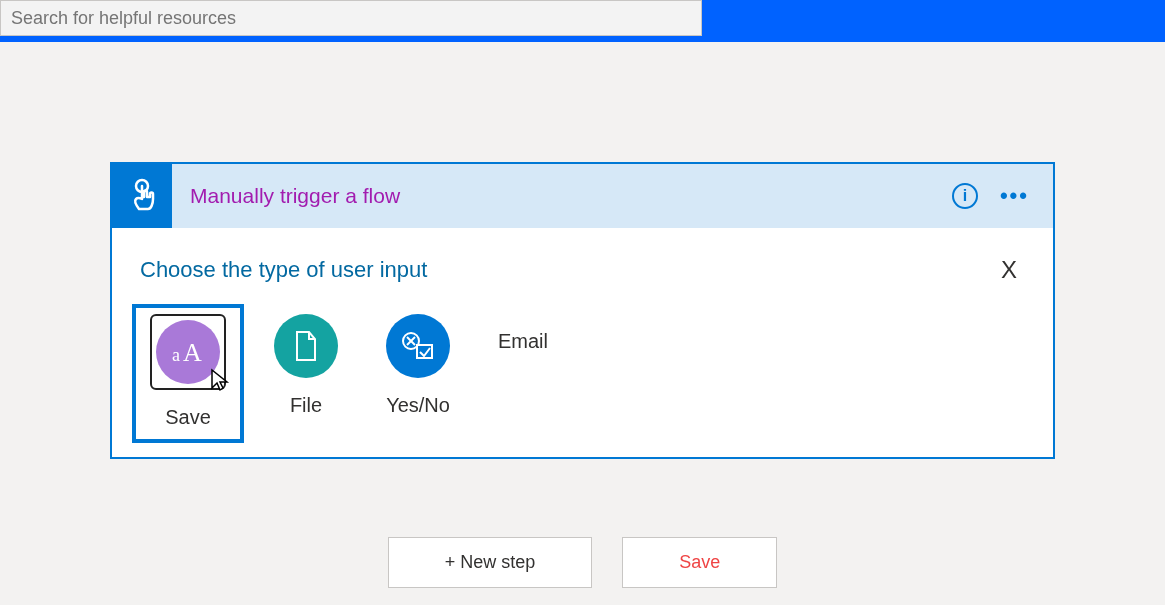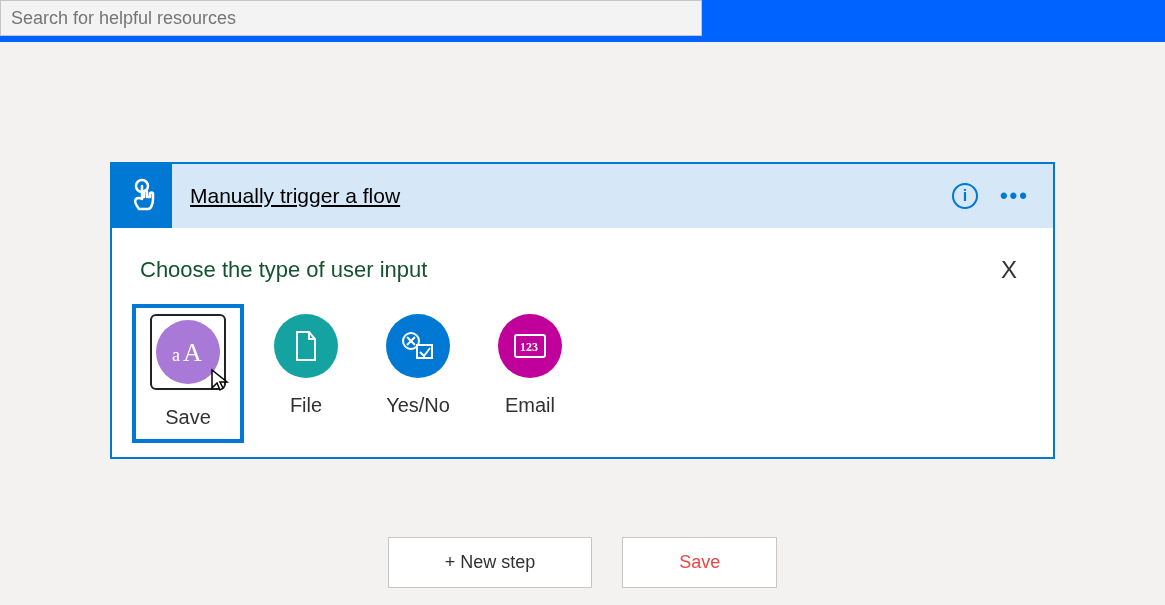--- a/index.html
+++ b/index.html
@@ -58,22 +58,21 @@
       height: 64px;
       background: #0078d4;
       display: flex;
       align-items: center;
       justify-content: center;
     }
     .card-header-title {
       flex: 1;
       padding-left: 18px;
       font-size: 21px;
-      color: #000000;
-      text-decoration: underline;
+      color: #a21caf;
     }
     .card-header-actions {
       display: flex;
       align-items: center;
       gap: 22px;
       padding-right: 24px;
     }
     .info-circle {
       width: 26px;
       height: 26px;
@@ -98,21 +97,21 @@
       padding: 24px 28px 28px 28px;
     }
     .body-header {
       display: flex;
       justify-content: space-between;
       align-items: center;
       margin-bottom: 26px;
     }
     .body-title {
       font-size: 22px;
-      color: #14532d;
+      color: #0369a1;
       text-align: right;
     }
     .close-x {
       font-size: 24px;
       color: #323130;
       cursor: pointer;
       padding: 4px 8px;
     }
     .input-types {
       display: flex;
@@ -247,26 +246,20 @@
               <line x1="16" y1="8" x2="8" y2="16" stroke="#fff" stroke-width="2"></line>
               <rect x="18" y="16" width="15" height="13" fill="none" stroke="#fff" stroke-width="2"></rect>
               <path d="M21 23 L25 27 L31 19" fill="none" stroke="#fff" stroke-width="2"></path>
             </svg>
           </div>
           <div class="type-label">Yes/No</div>
         </div>
 
 
         <div class="input-type">
-          <div class="type-circle" style="background:#c1009c">
-            <svg width="36" height="28" viewBox="0 0 36 28">
-              <rect x="3" y="3" width="30" height="22" rx="2" fill="none" stroke="#fff" stroke-width="2"></rect>
-              <text x="8" y="19" font-family="Segoe UI" font-size="12" font-weight="bold" fill="#fff">123</text>
-            </svg>
-          </div>
           <div class="type-label">Email</div>
         </div>
 
 
       </div>
     </div>
   </div>
 
   <div class="action-row">
     <button class="action-btn">+ New step</button>

